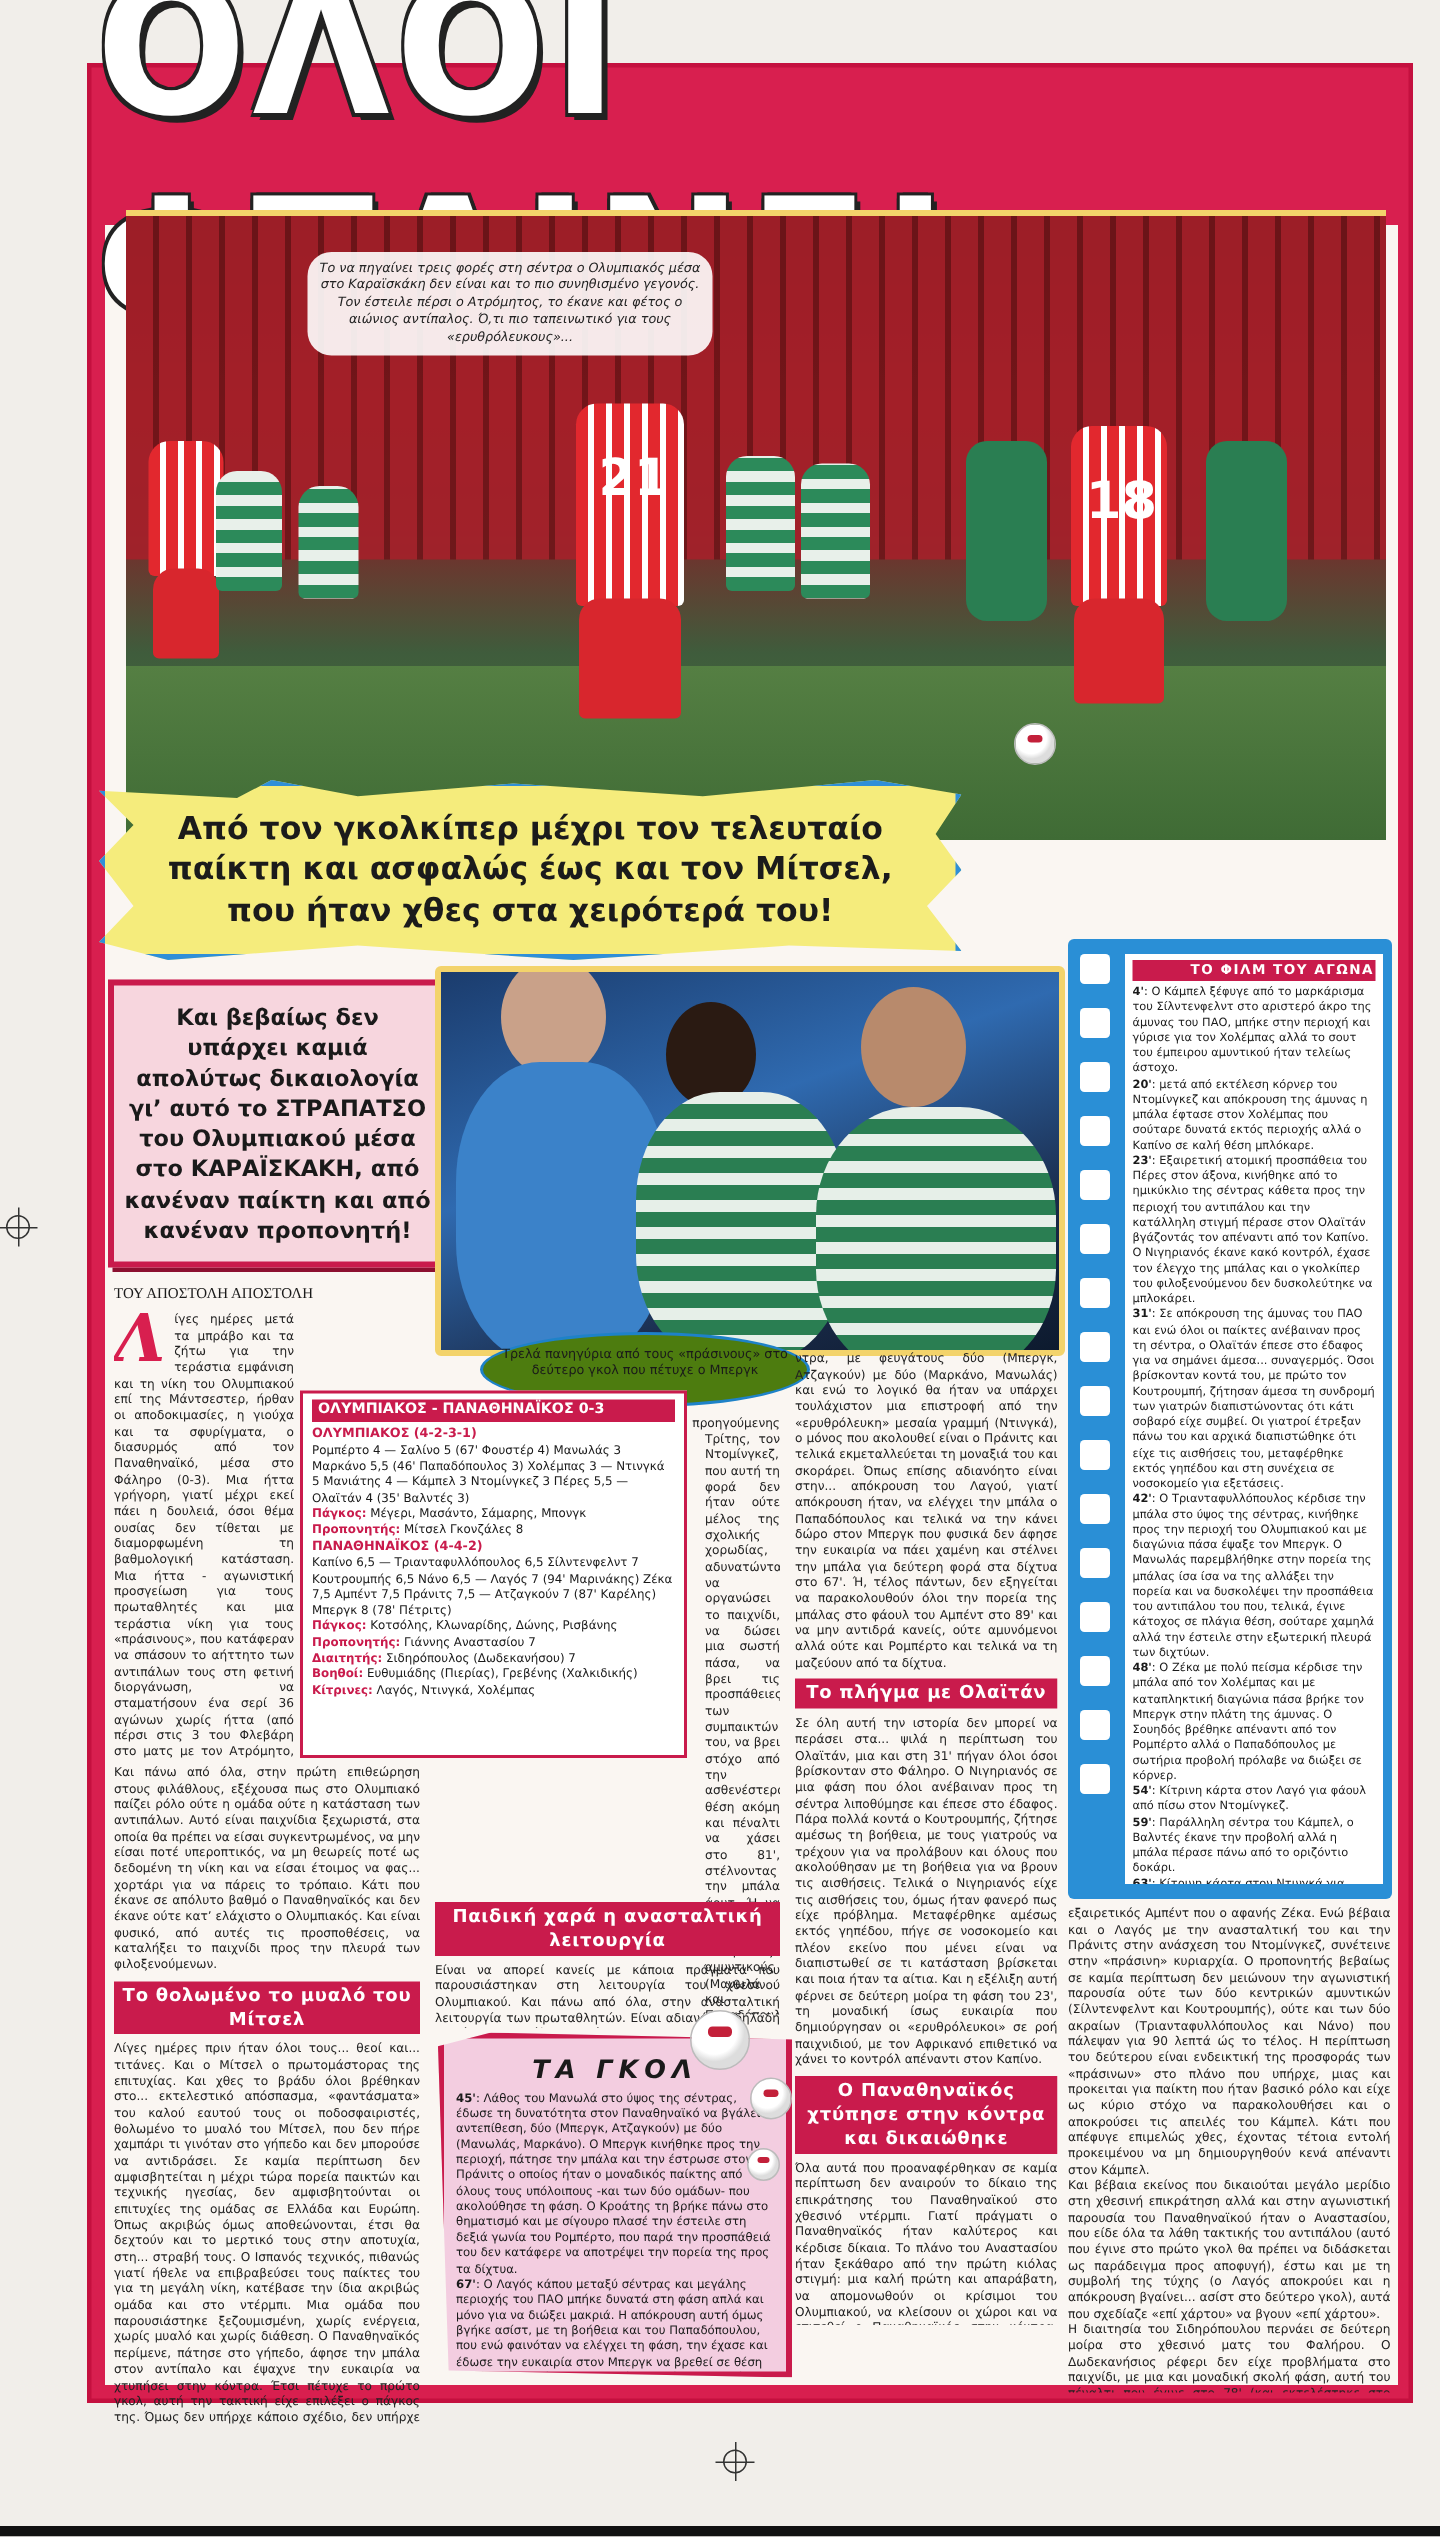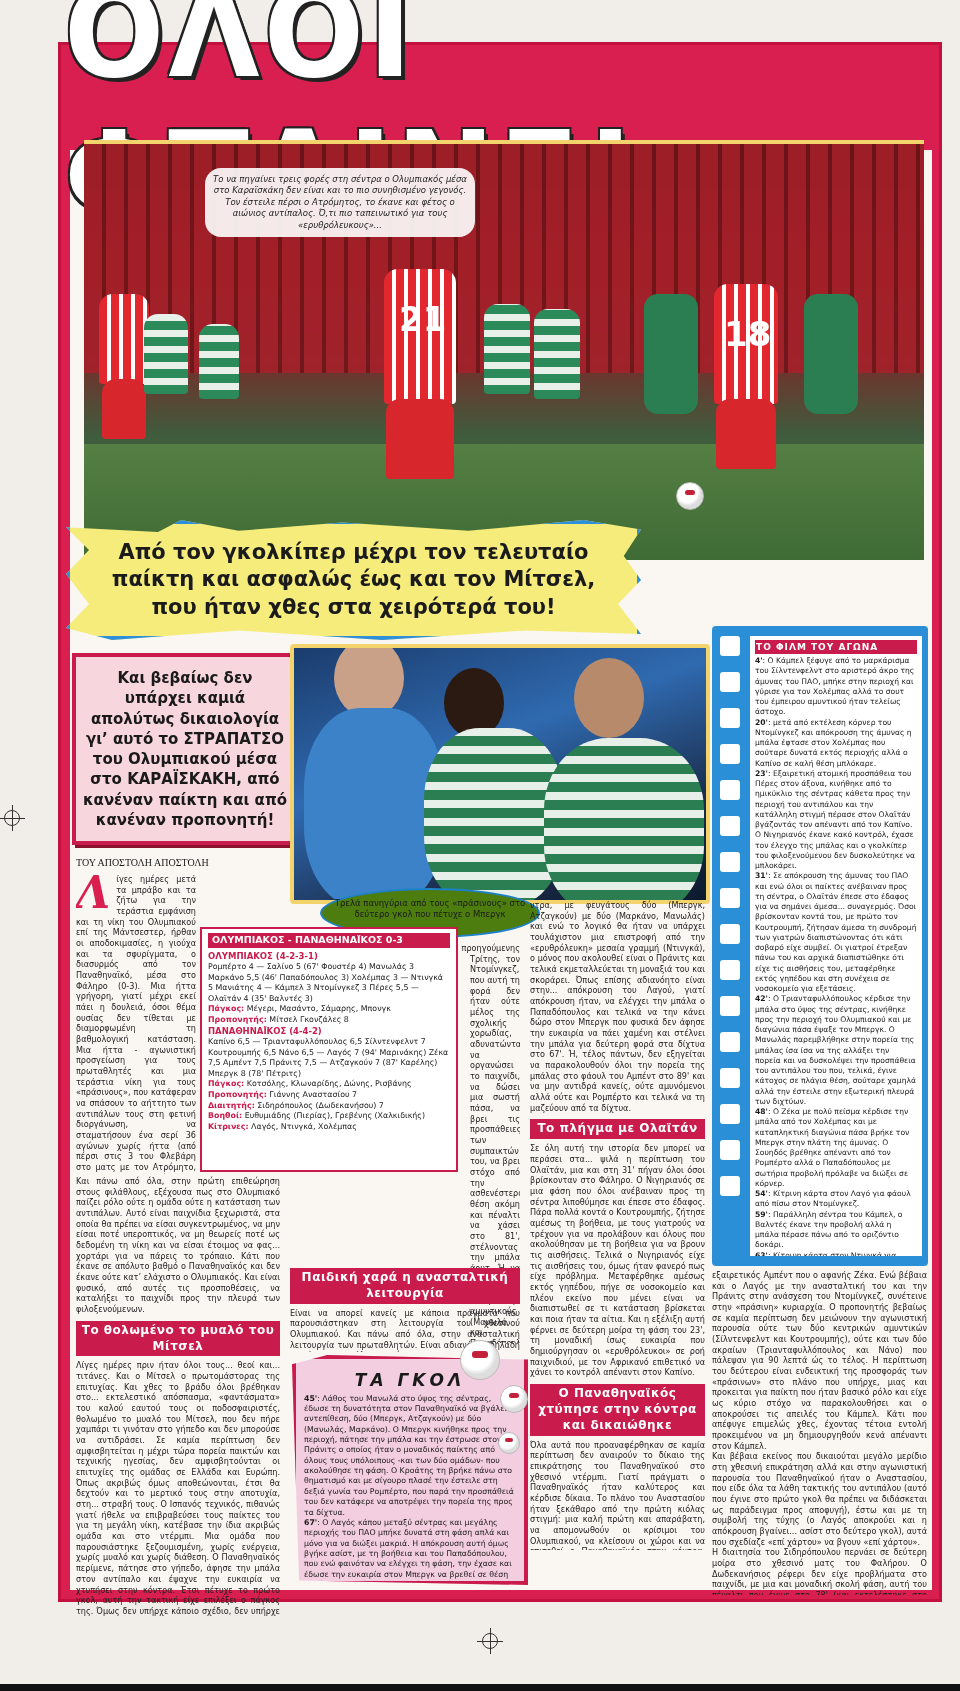--- a/index.html
+++ b/index.html
@@ -20,21 +20,21 @@
 .caption-top{position:absolute;left:205px;top:168px;width:270px;padding:6px 8px;background:rgba(255,255,255,.9);border-radius:16px;font-size:8.5px;font-style:italic;line-height:1.35;text-align:center;color:#222}
 .banner{position:absolute;left:66px;top:520px;width:575px;height:120px;background:#f5ec7c;border:4px solid #2f8fd8;clip-path:polygon(0 6%,16% 10%,20% 0,30% 9%,48% 2%,70% 9%,90% 0,100% 8%,97% 30%,100% 50%,96% 70%,100% 95%,80% 92%,55% 100%,30% 92%,8% 100%,0 90%,4% 70%,0 45%,4% 25%);display:flex;align-items:center;justify-content:center;text-align:center;font-weight:900;font-size:21px;line-height:1.3;color:#1b1b1b;padding:0 30px}
 .pinkbox{position:absolute;left:72px;top:653px;width:226px;height:192px;background:#f7d6de;border:4px solid #c91b4c;box-shadow:3px 3px 0 #8c1030;display:flex;align-items:center;justify-content:center;text-align:center;font-weight:bold;font-size:15px;line-height:1.35;padding:6px}
 .photo2{position:absolute;left:290px;top:644px;width:420px;height:260px;border:4px solid #f3d36b;background:linear-gradient(160deg,#1b3c6d 0%,#2f6ab0 40%,#1a2b4a 75%,#0d1a2e 100%);overflow:hidden;border-radius:4px}
 .blob{position:absolute;border-radius:50%}
 .caption2{position:absolute;left:320px;top:888px;width:220px;height:50px;background:#4d7c0f;border:2px solid #1e82c8;border-radius:50%;font-size:8.5px;text-align:center;line-height:1.3;padding-top:8px}
 .film{position:absolute;left:712px;top:626px;width:216px;height:640px;background:#2a8fd6;border-radius:4px}
 .holes{position:absolute;left:8px;top:10px;width:22px;height:620px;display:flex;flex-direction:column;gap:16px}
 .hole{width:20px;height:20px;background:#fff;border-radius:3px}
 .film-body{position:absolute;left:38px;top:10px;width:172px;height:620px;background:#fff;padding:4px 5px;font-size:7.6px;line-height:1.35;overflow:hidden}
-.film-title{background:#c91b4c;color:#fff;font-weight:bold;text-align:left;font-size:9px;letter-spacing:1px;padding:1px;margin-bottom:2px}
+.film-title{background:#c91b4c;color:#fff;font-weight:bold;text-align:right;font-size:9px;letter-spacing:1px;padding:1px;margin-bottom:2px}
 .film-item b{font-weight:bold}
 .byline{position:absolute;left:76px;top:857px;font-family:"Liberation Serif",serif;font-size:10px}
 .col{position:absolute;font-size:8.1px;line-height:1.32;text-align:justify;color:#222;overflow:hidden}
 .dropcap{float:left;font-size:44px;line-height:38px;color:#d81f4f;font-family:"DejaVu Serif",serif;font-style:italic;font-weight:bold;margin-right:6px}
 .subhead{background:#c91b4c;color:#fff;font-weight:bold;font-size:12px;text-align:center;padding:2px 4px;margin:6px 0 4px;letter-spacing:.5px}
 .lineup{position:absolute;left:200px;top:927px;width:258px;height:245px;background:#fff;border:2px solid #c91b4c;padding:4px 6px;font-size:7.9px;line-height:1.34;overflow:hidden}
 .lineup .h{background:#c91b4c;color:#fff;font-weight:bold;font-size:9.5px;padding:1px 4px;margin-bottom:3px}
 .lineup .team{font-weight:bold;color:#c91b4c;font-size:8.5px}
 .lineup .lbl{font-weight:bold;color:#c91b4c}
 .goals{position:absolute;left:292px;top:1355px;width:236px;height:230px;background:#f3cde0;border:4px solid #c91b4c;clip-path:polygon(0 4%,15% 0,100% 2%,100% 100%,3% 98%);padding:10px 8px 6px;font-size:7.8px;line-height:1.33;overflow:hidden}

